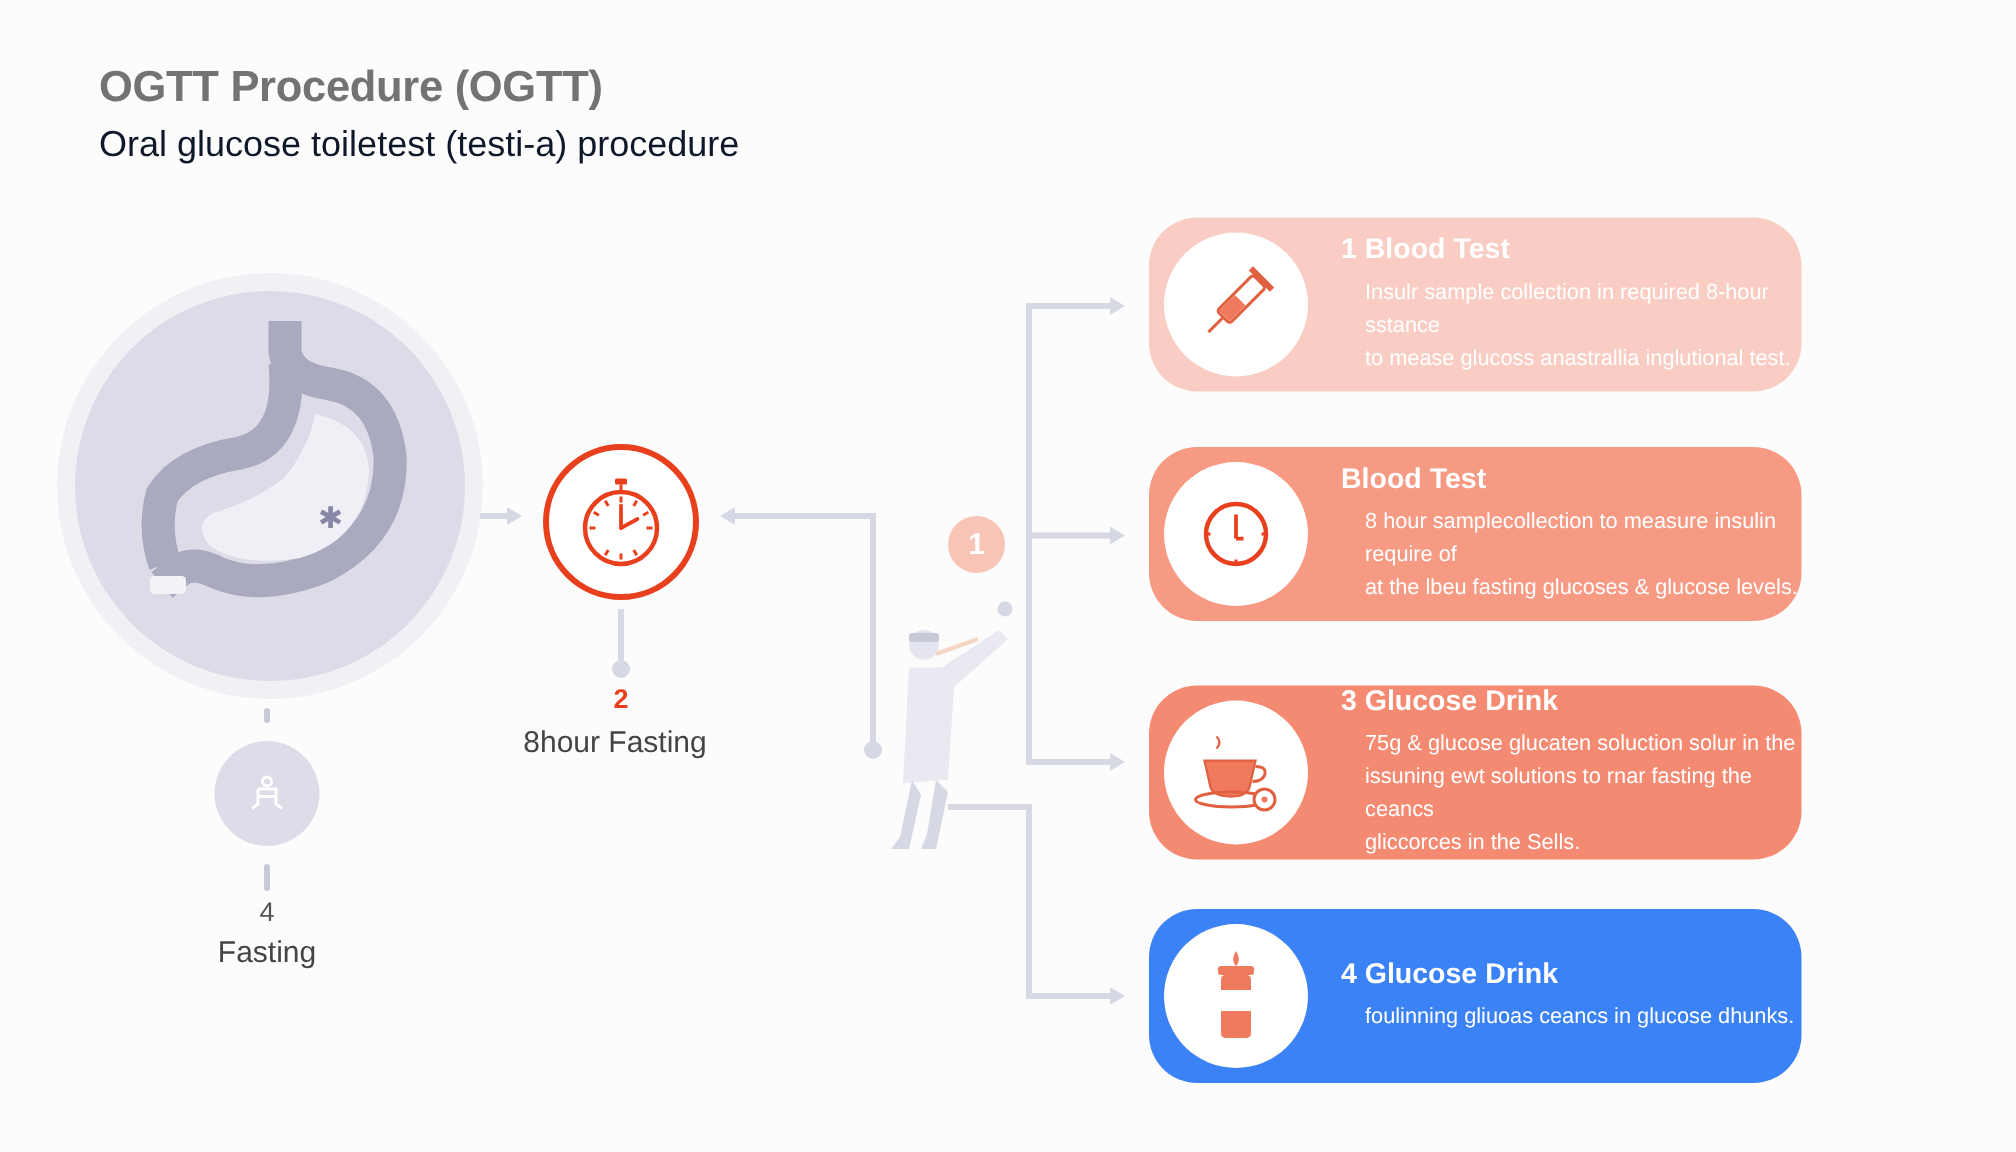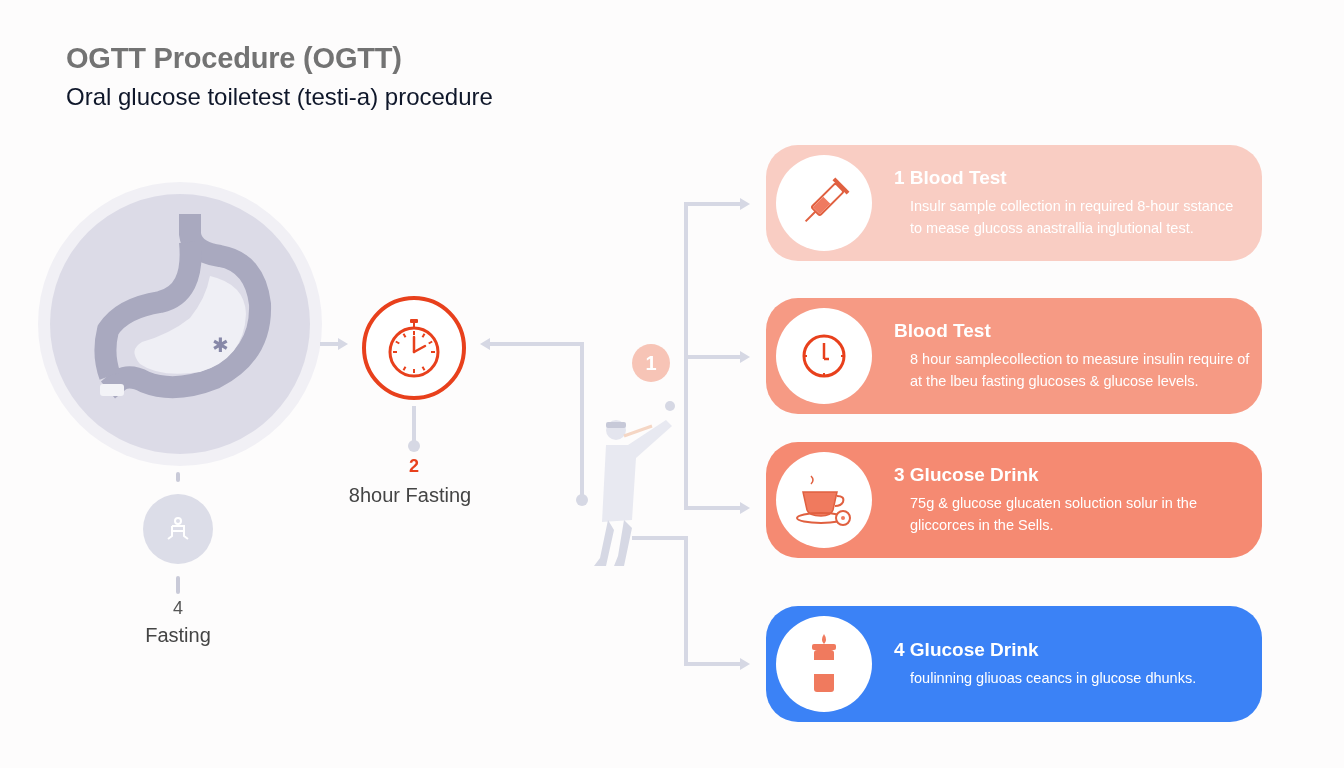--- a/index.html
+++ b/index.html
@@ -42,21 +42,21 @@
   }
   .line { position: absolute; background: #d6d8e4; }
   .dot { position: absolute; width: 12px; height: 12px; border-radius: 50%; background: #d6d8e4; }
   .step1-badge {
     position: absolute; left: 632px; top: 344px;
     width: 38px; height: 38px; border-radius: 50%;
     background: #f7c4b6; color: #fff; font-weight: bold; font-size: 20px;
     display: flex; align-items: center; justify-content: center;
   }
   .card {
-    position: absolute; left: 766px; width: 496px; height: 116px;
+    position: absolute; left: 766px; width: 435px; height: 116px;
     border-radius: 32px; display: flex; align-items: center;
     padding-left: 10px;
   }
   .card-icon {
     width: 96px; height: 96px; border-radius: 50%; background: #fff;
     flex: 0 0 96px; display: flex; align-items: center; justify-content: center;
   }
   .card-body { margin-left: 22px; color: #fff; }
   .card-title { font-size: 19px; font-weight: bold; margin-bottom: 6px; }
   .card-desc { font-size: 14.5px; line-height: 22px; margin-left: 16px; }
@@ -180,34 +180,35 @@
       <line x1="25" y1="42" x2="25" y2="45" stroke="#e8401c" stroke-width="2"></line>
     </svg>
   </div>
   <div class="card-body">
     <div class="card-title">Blood Test</div>
     <div class="card-desc">8 hour samplecollection to measure insulin require of</div>
     <div class="card-desc">at the lbeu fasting glucoses &amp; glucose levels.</div>
   </div>
 </div>
 
-<div class="card" style="top:442px;background:#f58a72;">
+<div class="card" style="top:457px;background:#f58a72;">
   <div class="card-icon">
     <svg width="66" height="60" viewBox="0 0 66 60">
       <path d="M20 6 Q24 10 20 14" fill="none" stroke="#e06040" stroke-width="1.5"></path>
       <path d="M12 22 L46 22 L42 40 Q40 46 30 46 Q18 46 16 40 Z" fill="#f07a5e" stroke="#e06040" stroke-width="1.5"></path>
       <path d="M46 26 Q54 26 52 32 Q50 36 44 36" fill="none" stroke="#e06040" stroke-width="2"></path>
       <ellipse cx="30" cy="48" rx="24" ry="5" fill="none" stroke="#e06040" stroke-width="2"></ellipse>
       <circle cx="52" cy="48" r="7" fill="#fff" stroke="#e06040" stroke-width="2"></circle>
       <circle cx="52" cy="48" r="2" fill="#f07a5e"></circle>
     </svg>
   </div>
   <div class="card-body">
     <div class="card-title">3 Glucose Drink</div>
     <div class="card-desc">75g &amp; glucose glucaten soluction solur in the</div>
+    <div class="card-desc">issuning ewt solutions to rnar fasting the ceancs</div>
     <div class="card-desc">gliccorces in the Sells.</div>
   </div>
 </div>
 
 <div class="card" style="top:606px;background:#3b82f6;align-items:center;">
   <div class="card-icon">
     <svg width="40" height="64" viewBox="0 0 40 64">
       <path d="M20 2 Q24 8 20 12 Q16 8 20 2 Z" fill="#f07a5e"></path>
       <rect x="8" y="12" width="24" height="6" rx="2" fill="#f07a5e"></rect>
       <rect x="10" y="18" width="20" height="42" rx="3" fill="#f07a5e"></rect>

